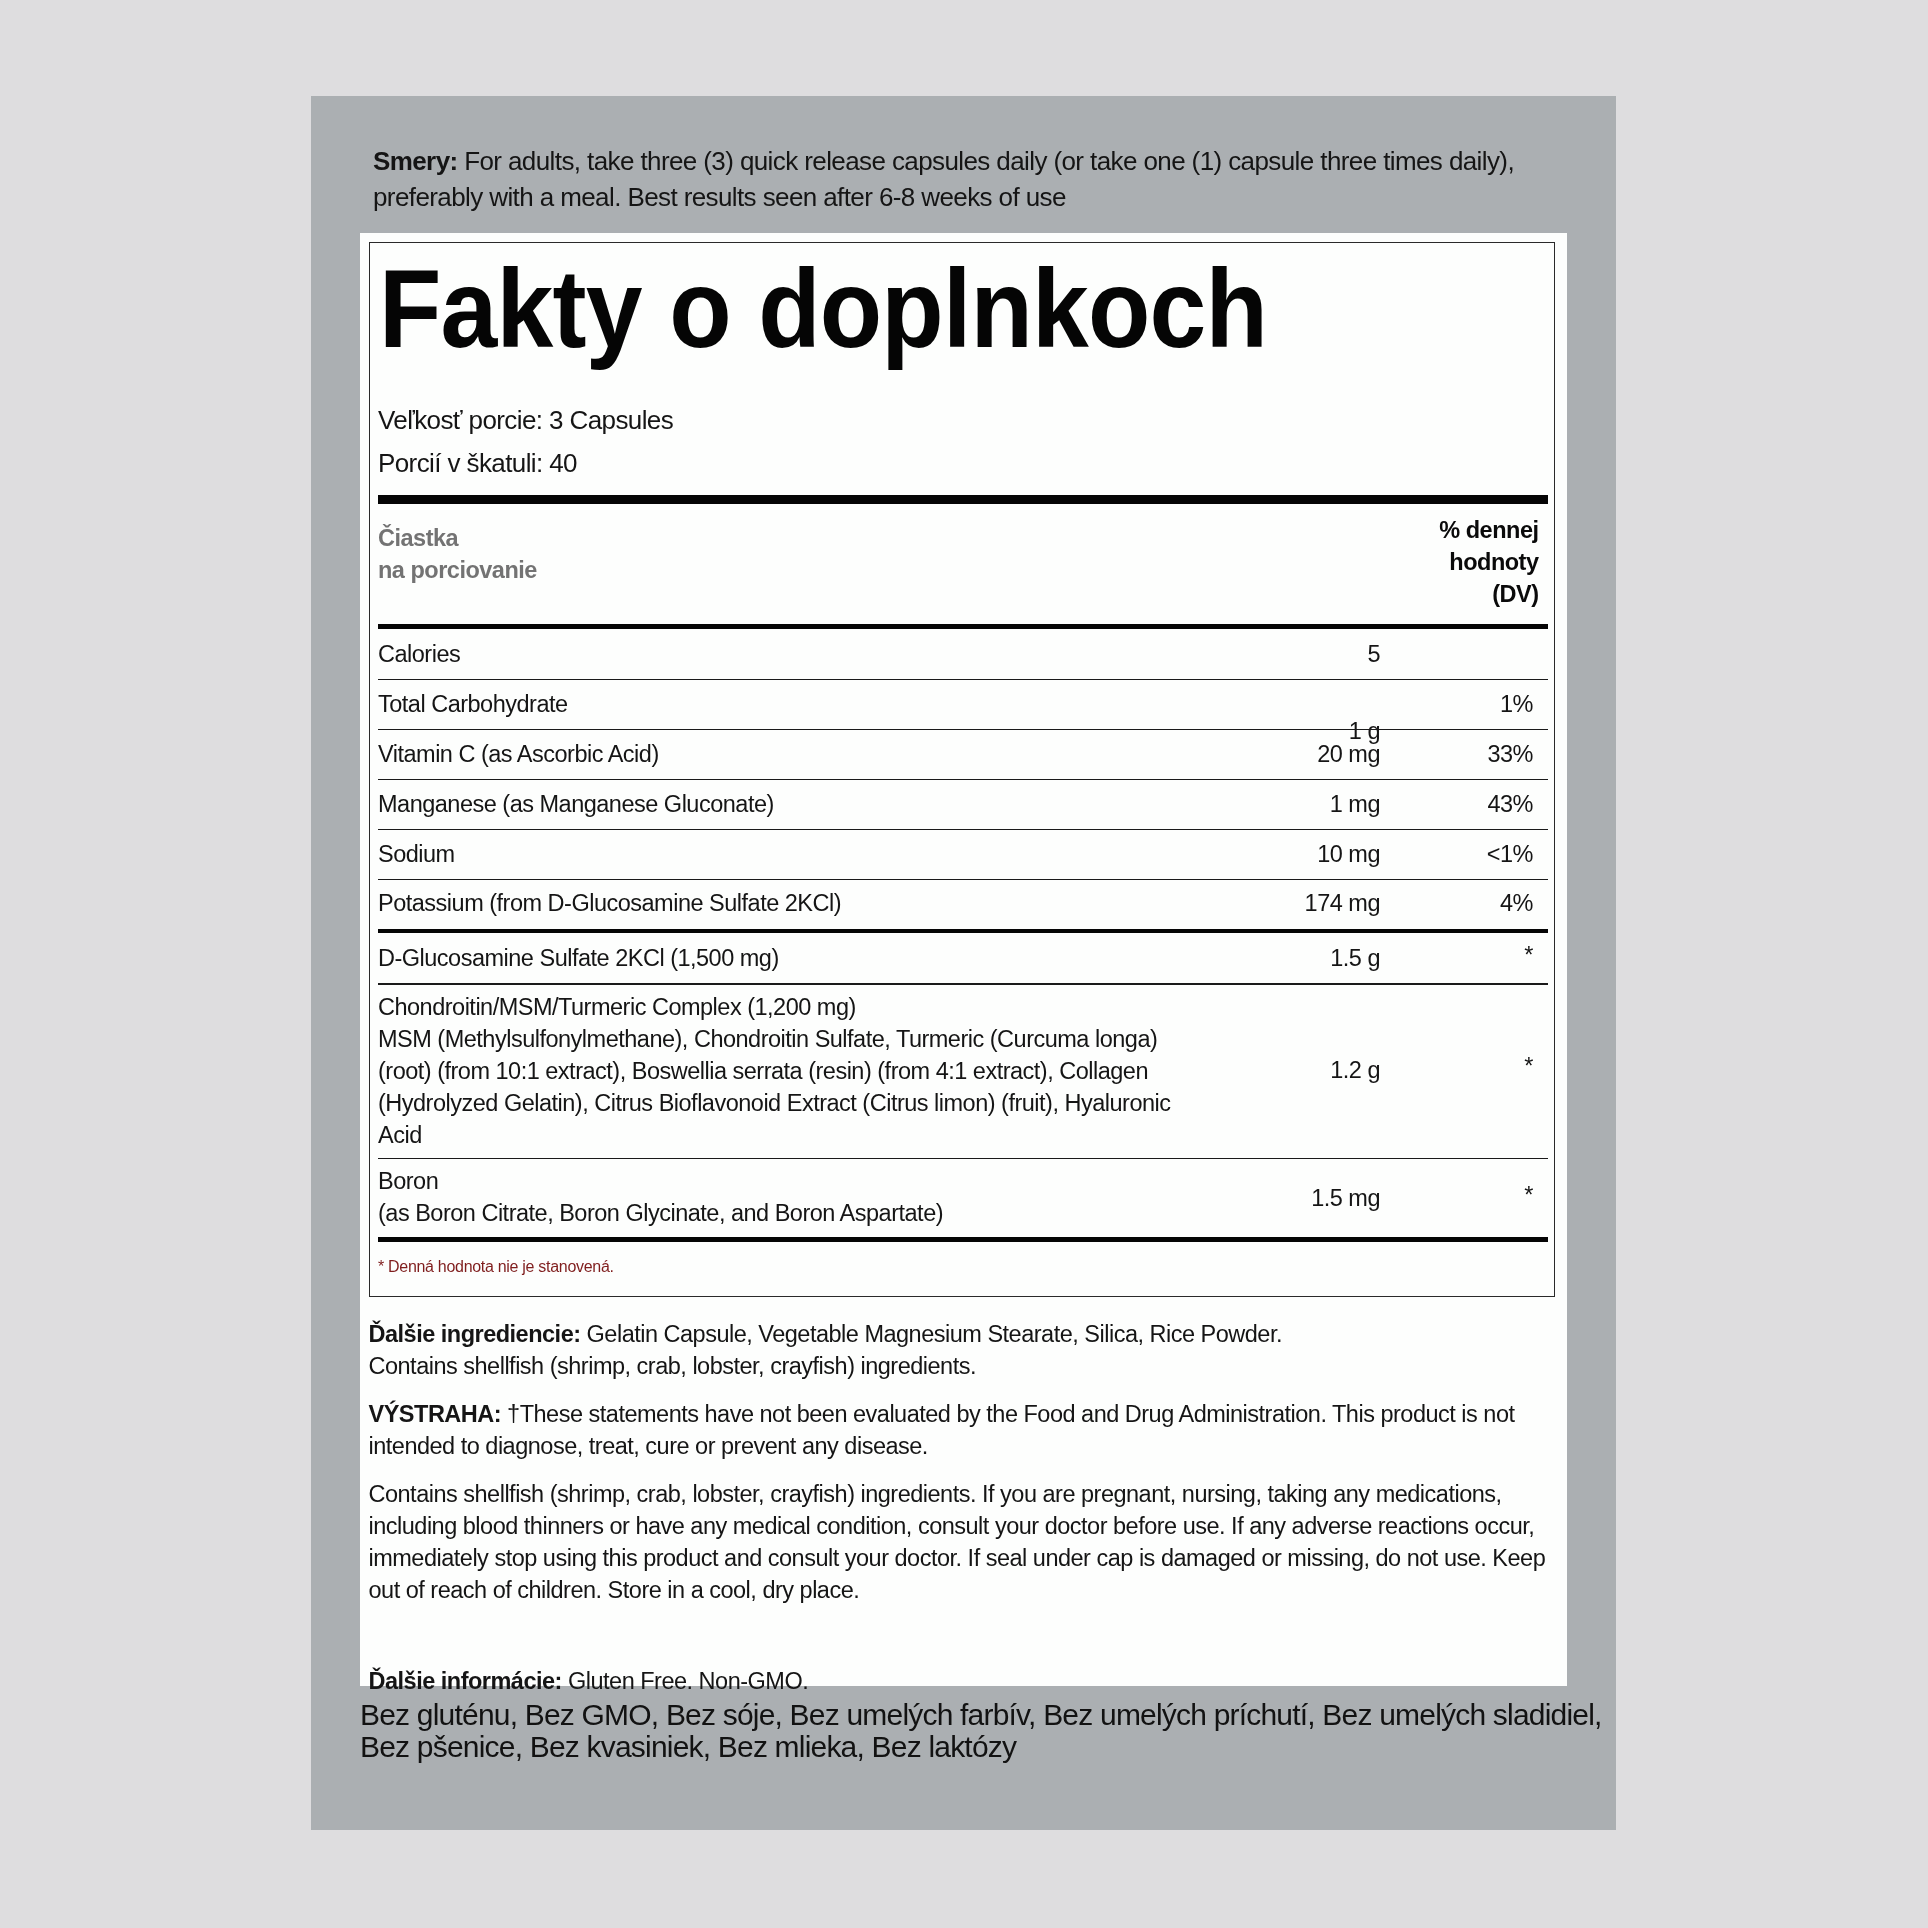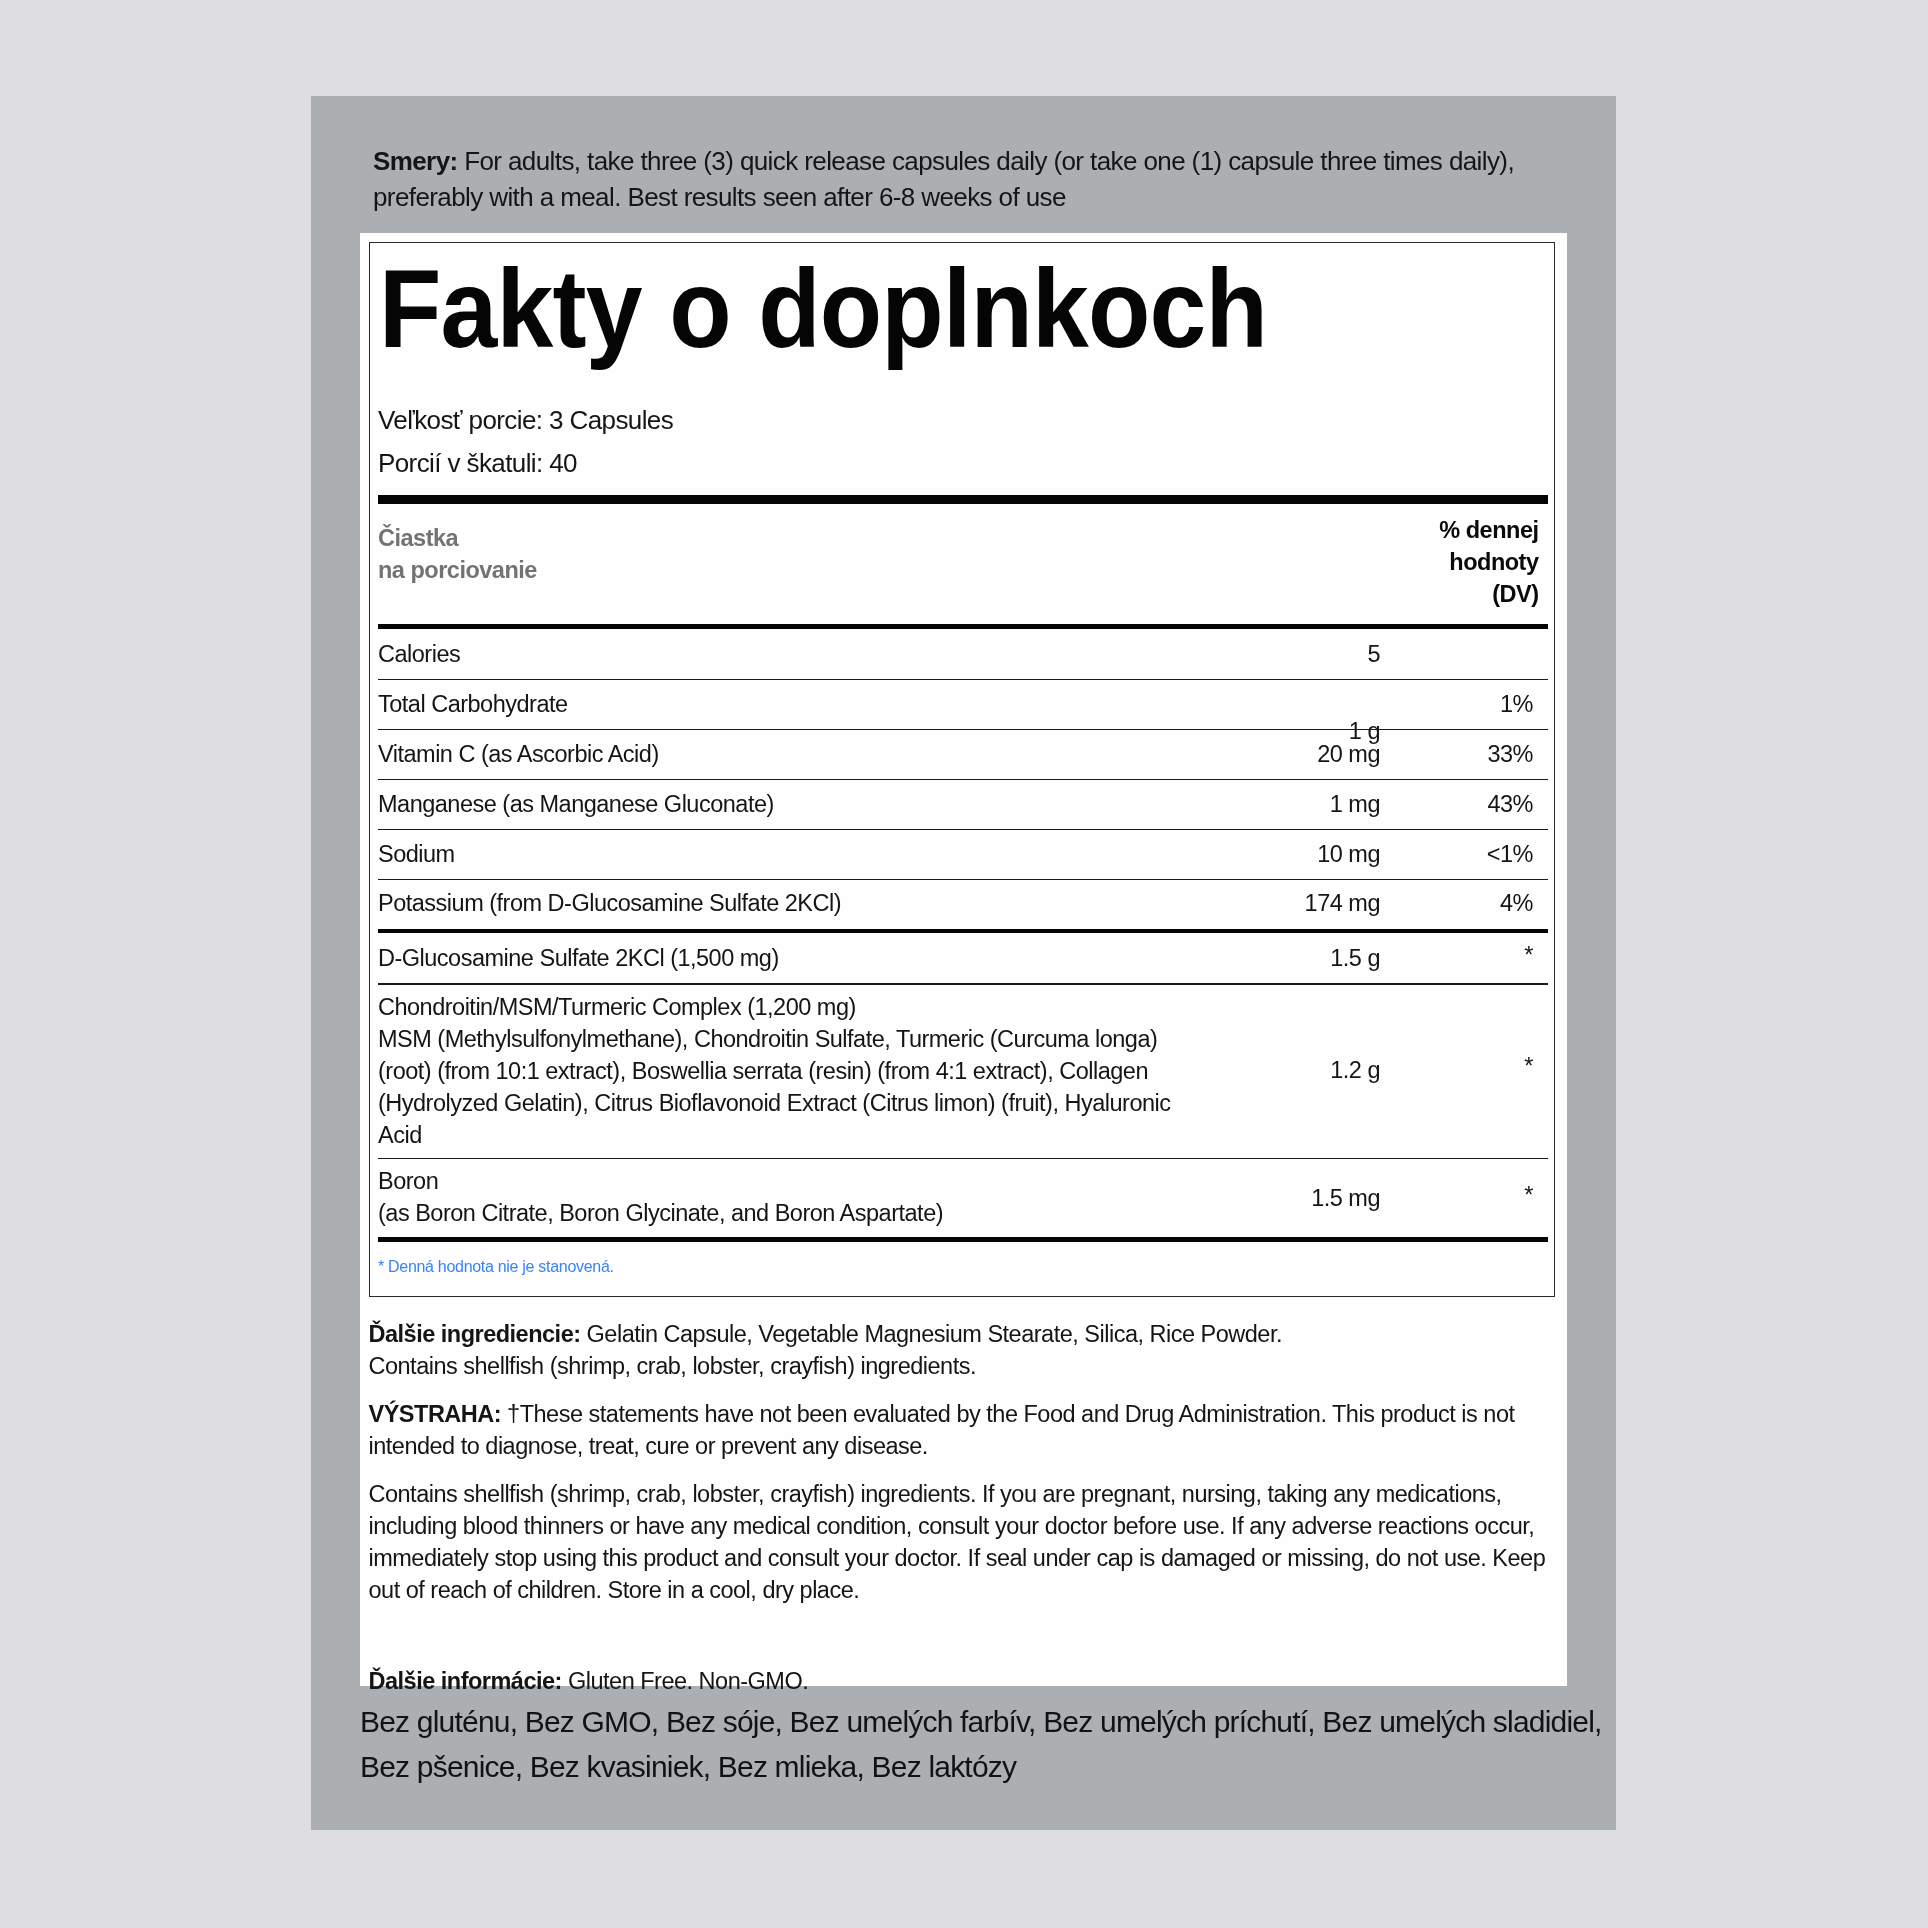--- a/index.html
+++ b/index.html
@@ -137,41 +137,41 @@
       text-align: right;
       white-space: nowrap;
     }
 
     .footnote {
       position: absolute;
       left: 8.5px;
       top: 1015px;
       font-size: 16px;
       letter-spacing: -0.3px;
-      color: #3b82f6;
+      color: #7f1d1d;
     }
 
     .other {
       position: absolute;
       left: 8.5px;
       width: 1186px;
       font-size: 23.5px;
       line-height: 32px;
       letter-spacing: -0.5px;
       color: #151515;
     }
     .other b { font-weight: bold; }
 
     .free-from {
       position: absolute;
       left: 49px;
       top: 1603px;
       width: 1243px;
       font-size: 30px;
-      line-height: 45px;
+      line-height: 32px;
       letter-spacing: -0.8px;
       color: #121212;
     }
   </style>
 </head>
 <body>
 
 <div class="outer">
 
   <div class="directions">

